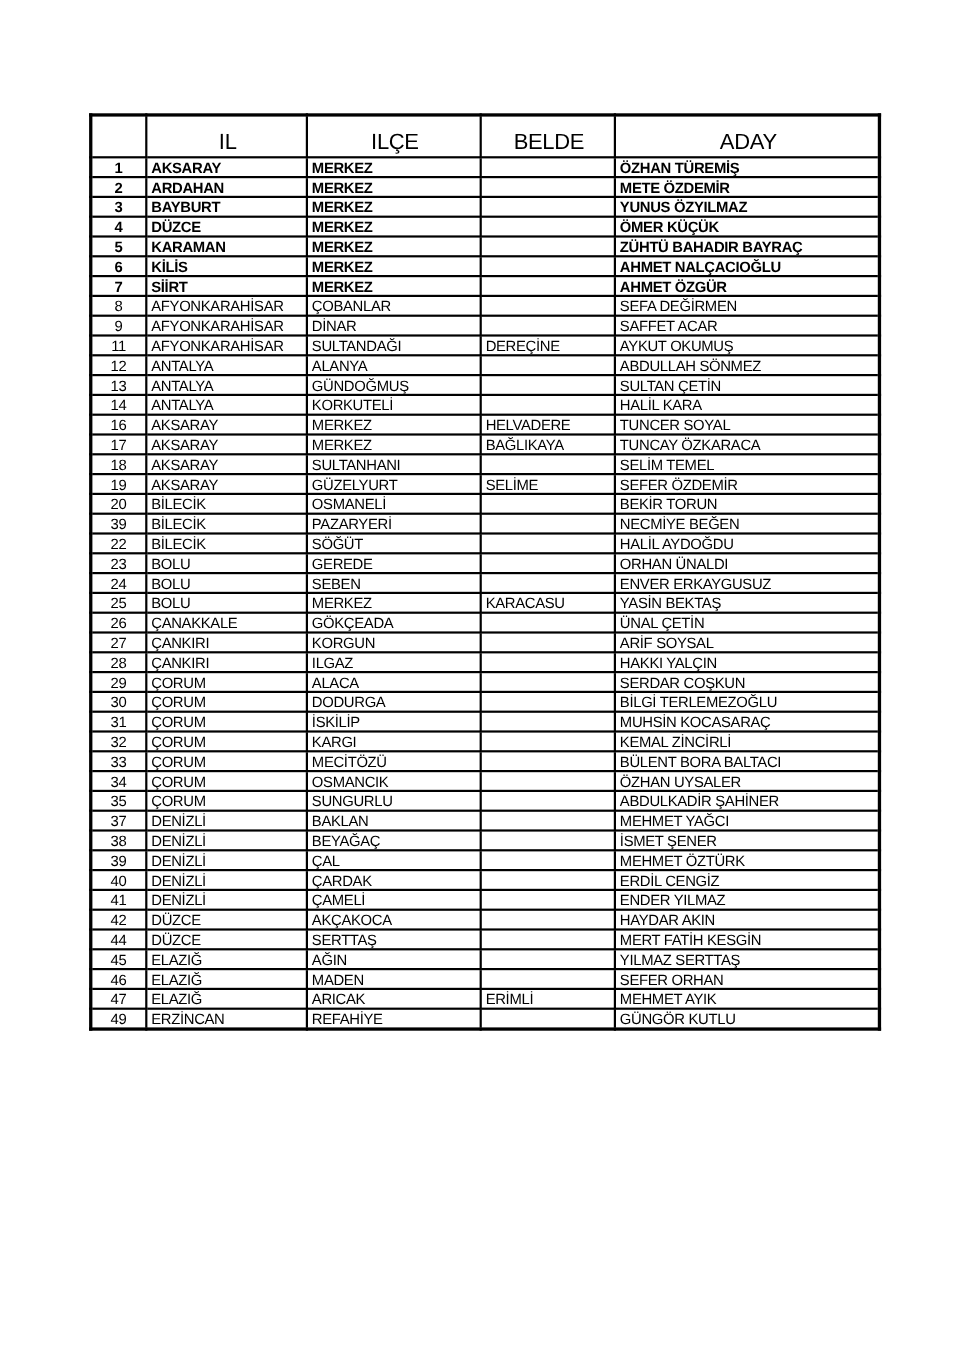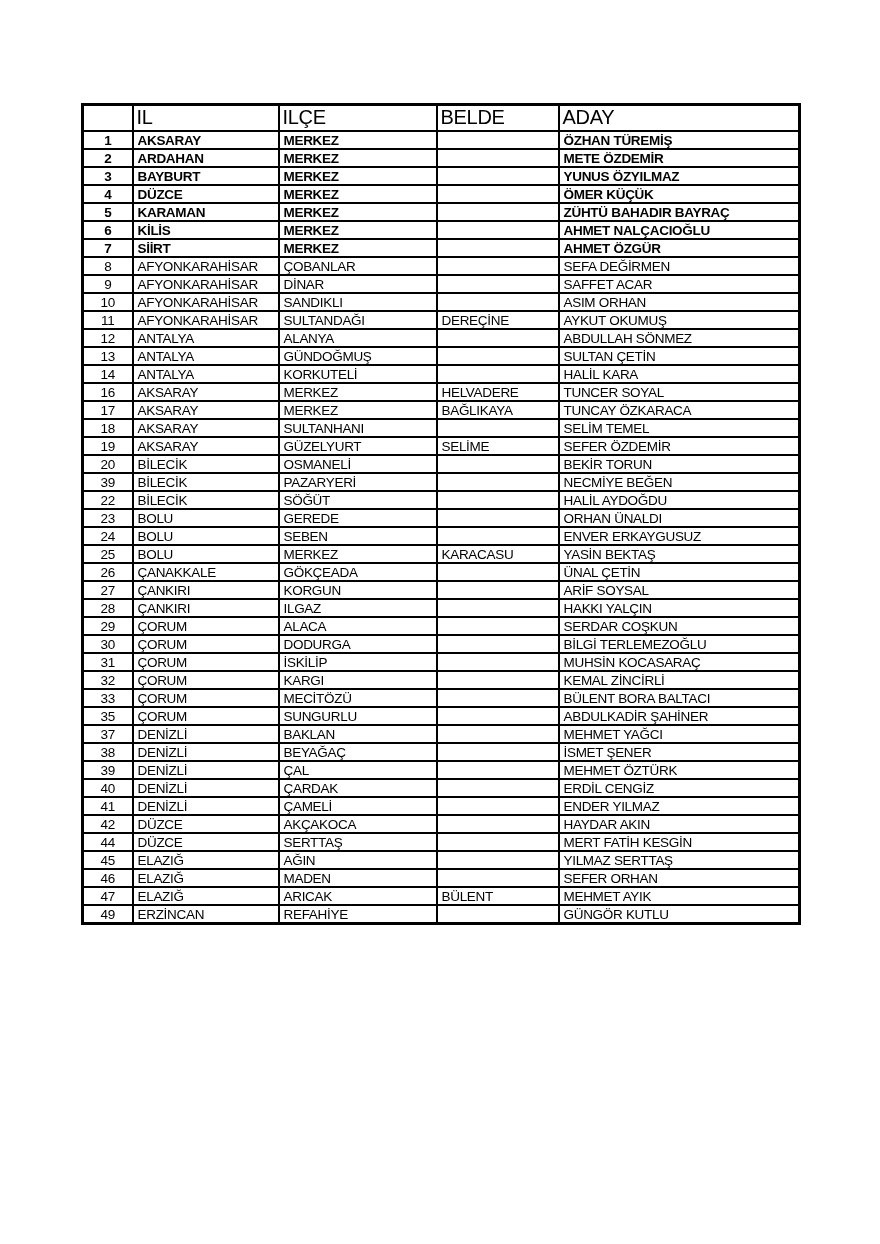--- a/index.html
+++ b/index.html
@@ -27,22 +27,22 @@
   table.candidates td {
     border: 2px solid #000000;
     overflow: hidden;
     white-space: nowrap;
     vertical-align: middle;
   }
   table.candidates th {
     height: 21px;
     font-size: 20px;
     font-weight: 400;
-    text-align: left;
-    padding: 0 0 1px 3px;
+    text-align: center;
+    padding: 12px 0 1px 3px;
     letter-spacing: -0.3px;
     border-radius: 10px;
   }
   table.candidates td {
     height: 16px;
     font-size: 13.5px;
     padding: 0 2px 0 4px;
     letter-spacing: -0.3px;
   }
   table.candidates td:first-child {
@@ -137,27 +137,20 @@
           <td>SEFA DEĞİRMEN</td>
         </tr>
         <tr>
           <td>9</td>
           <td>AFYONKARAHİSAR</td>
           <td>DİNAR</td>
           <td></td>
           <td>SAFFET ACAR</td>
         </tr>
         <tr>
-          <td>10</td>
-          <td>AFYONKARAHİSAR</td>
-          <td>SANDIKLI</td>
-          <td></td>
-          <td>ASIM ORHAN</td>
-        </tr>
-        <tr>
           <td>11</td>
           <td>AFYONKARAHİSAR</td>
           <td>SULTANDAĞI</td>
           <td>DEREÇİNE</td>
           <td>AYKUT OKUMUŞ</td>
         </tr>
         <tr>
           <td>12</td>
           <td>ANTALYA</td>
           <td>ALANYA</td>
@@ -298,20 +291,27 @@
           <td>KEMAL ZİNCİRLİ</td>
         </tr>
         <tr>
           <td>33</td>
           <td>ÇORUM</td>
           <td>MECİTÖZÜ</td>
           <td></td>
           <td>BÜLENT BORA BALTACI</td>
         </tr>
         <tr>
+          <td>34</td>
+          <td>ÇORUM</td>
+          <td>OSMANCIK</td>
+          <td></td>
+          <td>ÖZHAN UYSALER</td>
+        </tr>
+        <tr>
           <td>35</td>
           <td>ÇORUM</td>
           <td>SUNGURLU</td>
           <td></td>
           <td>ABDULKADİR ŞAHİNER</td>
         </tr>
         <tr>
           <td>37</td>
           <td>DENİZLİ</td>
           <td>BAKLAN</td>
@@ -371,21 +371,21 @@
           <td>46</td>
           <td>ELAZIĞ</td>
           <td>MADEN</td>
           <td></td>
           <td>SEFER ORHAN</td>
         </tr>
         <tr>
           <td>47</td>
           <td>ELAZIĞ</td>
           <td>ARICAK</td>
-          <td>BÜLENT</td>
+          <td>ERİMLİ</td>
           <td>MEHMET AYIK</td>
         </tr>
         <tr>
           <td>49</td>
           <td>ERZİNCAN</td>
           <td>REFAHİYE</td>
           <td></td>
           <td>GÜNGÖR KUTLU</td>
         </tr>
       </tbody>

